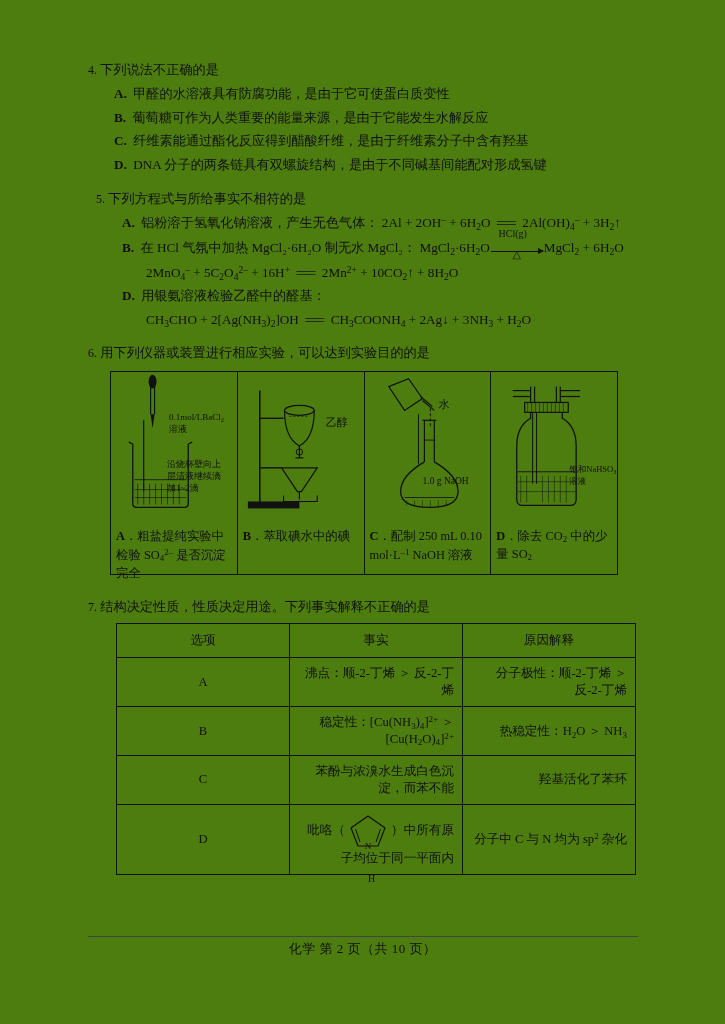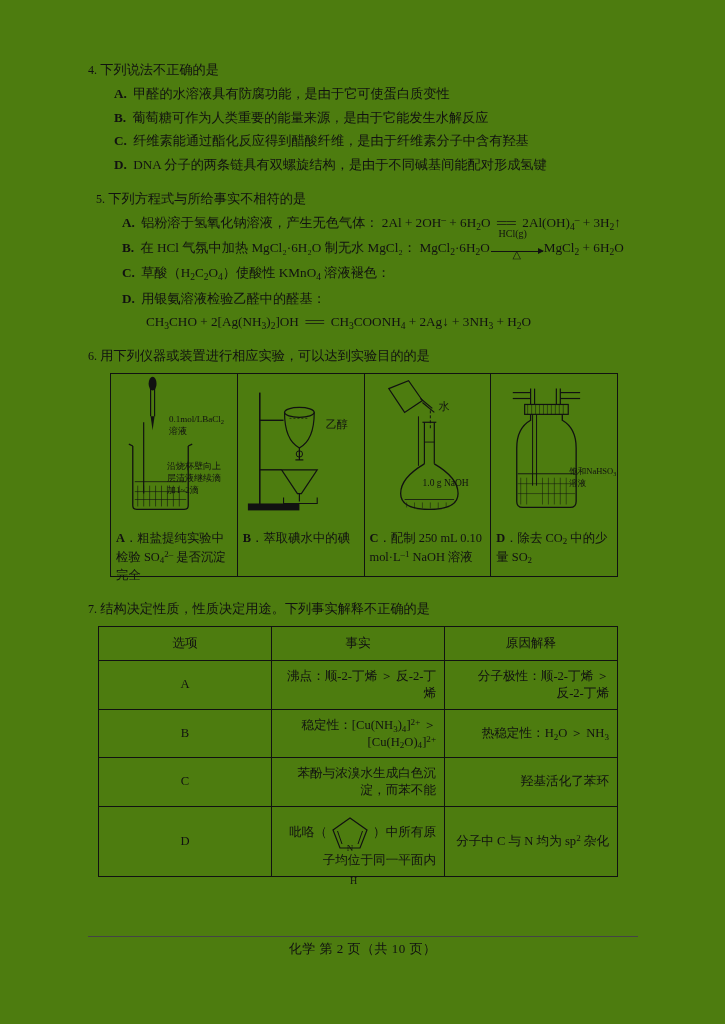--- a/index.html
+++ b/index.html
@@ -126,21 +126,21 @@
     line-height: 1.45;
     padding: 4px 5px 6px 5px;
     height: 40px;
   }
   .fig { position: absolute; left: 0; top: 0; width: 100%; height: 100%; }
   .lbl { position: absolute; font-size: 9px; line-height: 1.25; }
 
   
   .q7-table {
     border-collapse: collapse;
-    margin-left: 10px;
+    margin-left: 28px;
     margin-top: 6px;
     width: 520px;
     table-layout: fixed;
   }
   .q7-table th, .q7-table td {
     border: 1px solid #111;
     font-size: 12.6px;
     padding: 7px 8px;
     text-align: right;
     font-weight: normal;
@@ -227,24 +227,21 @@
           <span>铝粉溶于氢氧化钠溶液，产生无色气体：</span>
           <span class="mono-eq">2Al&nbsp;+&nbsp;2OH<sup>–</sup>&nbsp;+&nbsp;6H<sub>2</sub>O&nbsp;&nbsp;══&nbsp;&nbsp;2Al(OH)<sub>4</sub><sup>–</sup>&nbsp;+&nbsp;3H<sub>2</sub>↑</span>
         </div>
 
         <div class="opt">
           <span class="opt-lbl">B.</span>
           <span>在 HCl 气氛中加热 MgCl₂·6H₂O 制无水 MgCl₂：</span>
           <span class="mono-eq">MgCl<sub>2</sub>·6H<sub>2</sub>O<span class="rxn-arrow"><span class="top">HCl(g)</span><span class="bar"></span><span class="bot">△</span></span>MgCl<sub>2</sub>&nbsp;+&nbsp;6H<sub>2</sub>O</span>
         </div>
 
-        <div class="opt">
-          <span class="opt-lbl">C.</span>
-          <span>草酸（H<sub>2</sub>C<sub>2</sub>O<sub>4</sub>）使酸性 KMnO<sub>4</sub> 溶液褪色：</span>
-        </div>
+        <div class="opt-sub mono-eq">2MnO<sub>4</sub><sup>–</sup>&nbsp;+&nbsp;5C<sub>2</sub>O<sub>4</sub><sup>2–</sup>&nbsp;+&nbsp;16H<sup>+</sup>&nbsp;&nbsp;══&nbsp;&nbsp;2Mn<sup>2+</sup>&nbsp;+&nbsp;10CO<sub>2</sub>↑&nbsp;+&nbsp;8H<sub>2</sub>O</div>
 
         <div class="opt">
           <span class="opt-lbl">D.</span>
           <span>用银氨溶液检验乙醛中的醛基：</span>
         </div>
         <div class="opt-sub mono-eq">CH<sub>3</sub>CHO&nbsp;+&nbsp;2[Ag(NH<sub>3</sub>)<sub>2</sub>]OH&nbsp;&nbsp;══&nbsp;&nbsp;CH<sub>3</sub>COONH<sub>4</sub>&nbsp;+&nbsp;2Ag↓&nbsp;+&nbsp;3NH<sub>3</sub>&nbsp;+&nbsp;H<sub>2</sub>O</div>
       </div>
     </div>
 
     <div class="q" style="margin-top:12px;">

